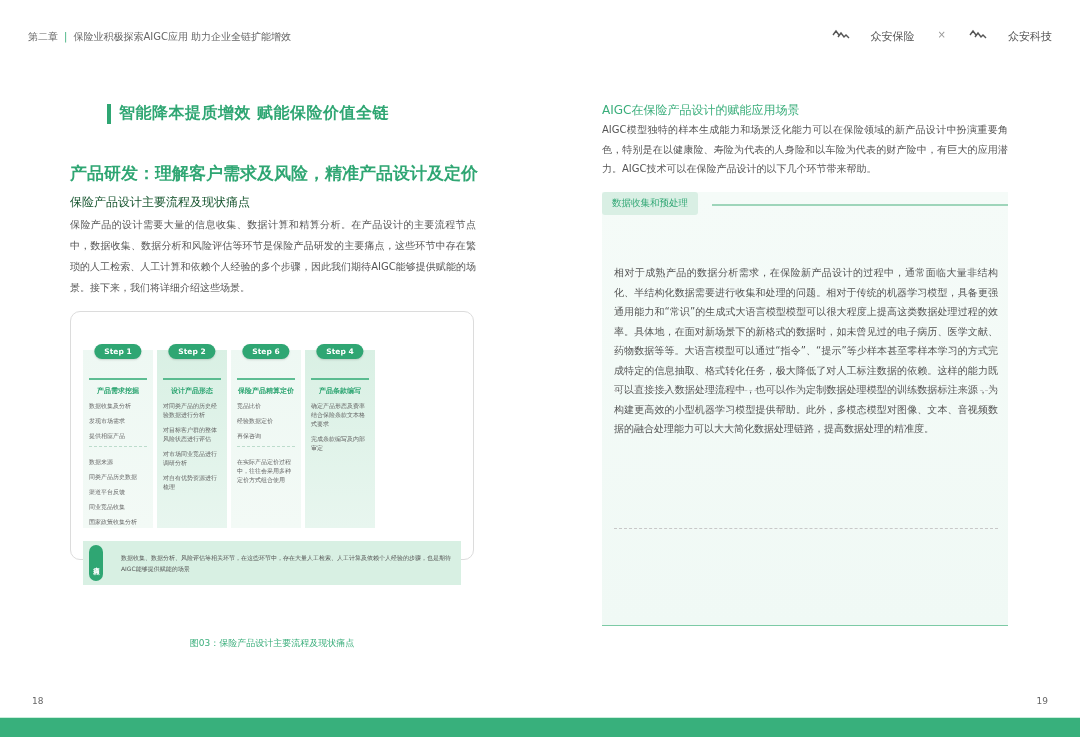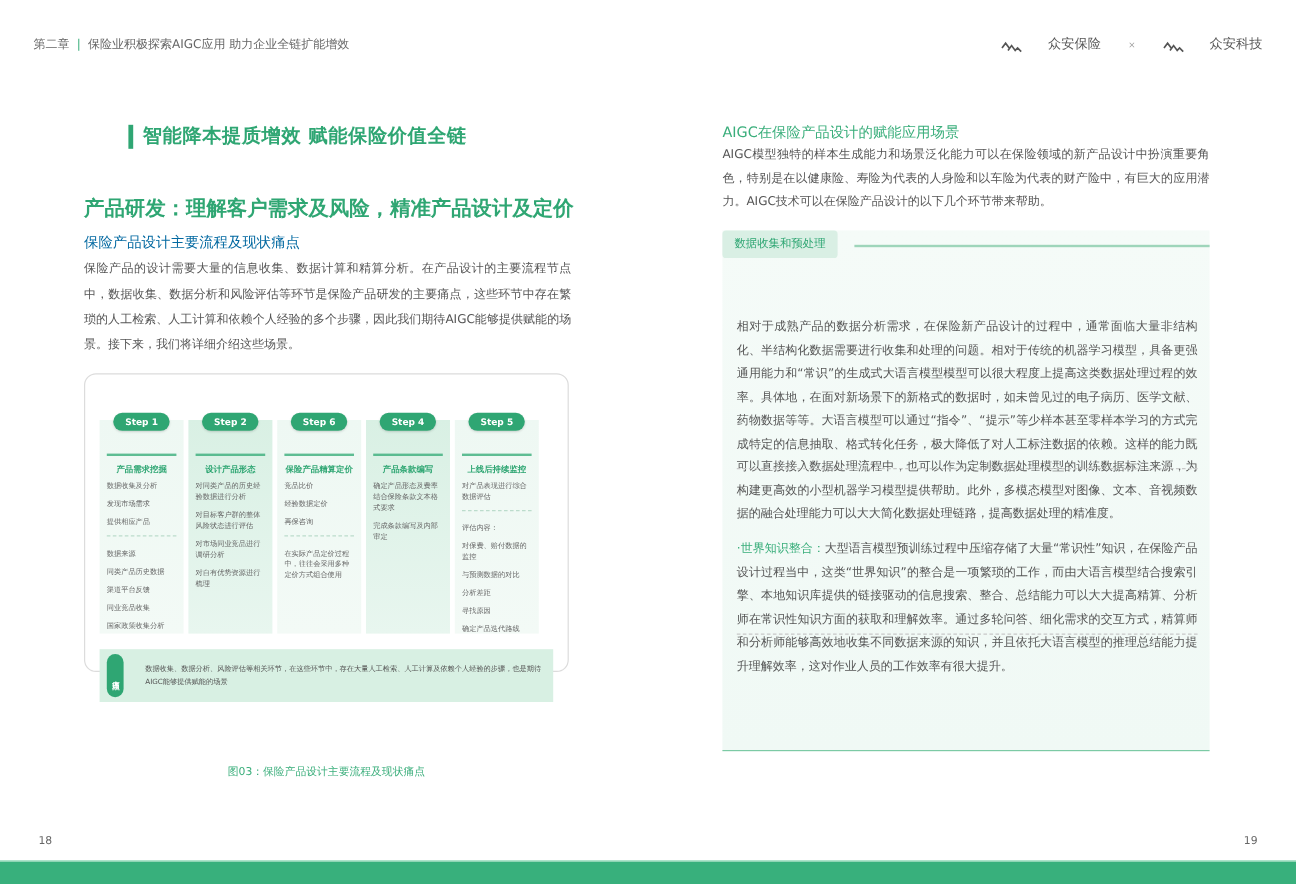--- a/index.html
+++ b/index.html
@@ -1,28 +1,28 @@
 <!DOCTYPE html>
 <html><head>
   <meta charset="utf-8">
   <style>
     * { margin: 0; padding: 0; box-sizing: border-box; }
     html, body { width: 1080px; height: 737px; background: #ffffff; overflow: hidden; }
     body { position: relative; font-family: "DejaVu Sans", sans-serif; color: #555; }
 
     .header-left { position: absolute; left: 28px; top: 30px; font-size: 10px; color: #666; white-space: nowrap; }
     .header-left .sep { color: #3aae7b; margin: 0 6px; }
-    .header-right { position: absolute; right: 28px; top: 29px; font-size: 11px; color: #555; display: flex; align-items: flex-end; gap: 21px; white-space: nowrap; font-family: Liberation Serif, serif; }
+    .header-right { position: absolute; right: 28px; top: 29px; font-size: 11px; color: #555; display: flex; align-items: flex-start; gap: 21px; white-space: nowrap; }
     .logo-mark { display: inline-block; width: 18px; height: 10px; }
     .header-right .x { color: #999; font-size: 10px; margin: 0 2px; }
 
     .page-title { position: absolute; left: 68px; top: 103px; font-size: 16px; font-weight: bold; color: #2fa673; display: flex; align-items: center; white-space: nowrap; letter-spacing: 0.5px; padding-left: 39px; }
     .title-bar { display: inline-block; width: 4px; height: 20px; background: #2fa673; margin-right: 8px; }
     .section-title { position: absolute; left: 70px; top: 162px; font-size: 17px; font-weight: bold; color: #2fa673; white-space: nowrap; }
-    .sub-title { position: absolute; left: 70px; top: 194px; font-size: 12px; color: #0369a1; white-space: nowrap; }
+    .sub-title { position: absolute; left: 70px; top: 194px; font-size: 12px; color: #14532d; white-space: nowrap; }
     .body-para { position: absolute; left: 70px; top: 214px; width: 406px; font-size: 10px; line-height: 21px; color: #555; text-align: justify; }
 
     .figure-card { position: absolute; left: 70px; top: 311px; width: 404px; height: 249px; border: 1px solid #dcdcdc; border-radius: 10px; background: #fff; }
     .steps-row { position: absolute; left: 12px; top: 38px; display: flex; gap: 4px; }
     .step-col { width: 70px; height: 178px; position: relative; padding: 28px 6px 0 6px; }
     .step-col.light { background: linear-gradient(180deg, #eef8f3 0%, #f3faf6 100%); }
     .step-col.dark { background: linear-gradient(180deg, #d9f0e4 0%, #e8f6ef 100%); }
     .step-pill { position: absolute; top: -6px; left: 50%; transform: translateX(-50%); background: #2fa673; color: #fff; font-size: 7.5px; font-weight: bold; padding: 3px 10px; border-radius: 10px; white-space: nowrap; box-shadow: 0 1px 2px rgba(0,0,0,0.15); }
     .step-line { height: 1.5px; background: #3aae7b; margin: 0 0 6px 0; opacity: 0.8; }
     .step-head { font-size: 7px; color: #2fa673; text-align: center; font-weight: bold; margin-bottom: 5px; white-space: nowrap; }
@@ -109,33 +109,20 @@
       <div class="step-dash"></div>
       <div class="step-item">在实际产品定价过程中，往往会采用多种定价方式组合使用</div>
     </div>
     <div class="step-col dark">
       <span class="step-pill">Step 4</span>
       <div class="step-line"></div>
       <div class="step-head">产品条款编写</div>
       <div class="step-item">确定产品形态及费率结合保险条款文本格式要求</div>
       <div class="step-item">完成条款编写及内部审定</div>
     </div>
-    <div class="step-col light">
-      <span class="step-pill">Step 5</span>
-      <div class="step-line"></div>
-      <div class="step-head">上线后持续监控</div>
-      <div class="step-item">对产品表现进行综合数据评估</div>
-      <div class="step-dash"></div>
-      <div class="step-item">评估内容：</div>
-      <div class="step-item">对保费、赔付数据的监控</div>
-      <div class="step-item">与预测数据的对比</div>
-      <div class="step-item">分析差距</div>
-      <div class="step-item">寻找原因</div>
-      <div class="step-item">确定产品迭代路线</div>
-    </div>
   </div>
 
   <div class="pain-box">
     <div class="pain-pill">痛点</div>
     <div class="pain-text">数据收集、数据分析、风险评估等相关环节，在这些环节中，存在大量人工检索、人工计算及依赖个人经验的步骤，也是期待AIGC能够提供赋能的场景</div>
   </div>
 
   <div class="fig-caption">图03：保险产品设计主要流程及现状痛点</div>
 </div>
 
@@ -147,23 +134,20 @@
 <div class="r-box">
   <div class="r-tag">数据收集和预处理</div>
   <div class="r-tag-line"></div>
 
   <div class="r-sec" style="top:30px;">
     <span>相对于成熟产品的数据分析需求，在保险新产品设计的过程中，通常面临大量非结构化、半结构化数据需要进行收集和处理的问题。相对于传统的机器学习模型，具备更强通用能力和“常识”的生成式大语言模型模型可以很大程度上提高这类数据处理过程的效率。具体地，在面对新场景下的新格式的数据时，如未曾见过的电子病历、医学文献、药物数据等等。大语言模型可以通过“指令”、“提示”等少样本甚至零样本学习的方式完成特定的信息抽取、格式转化任务，极大降低了对人工标注数据的依赖。这样的能力既可以直接接入数据处理流程中，也可以作为定制数据处理模型的训练数据标注来源，为构建更高效的小型机器学习模型提供帮助。此外，多模态模型对图像、文本、音视频数据的融合处理能力可以大大简化数据处理链路，提高数据处理的精准度。</span>
   </div>
 
   <div class="r-dash" style="top:198px;"></div>
 
-  <div class="r-sec" style="top:215px;">
-    <span class="lead">·世界知识整合：</span><span>大型语言模型预训练过程中压缩存储了大量“常识性”知识，在保险产品设计过程当中，这类“世界知识”的整合是一项繁琐的工作，而由大语言模型结合搜索引擎、本地知识库提供的链接驱动的信息搜索、整合、总结能力可以大大提高精算、分析师在常识性知识方面的获取和理解效率。通过多轮问答、细化需求的交互方式，精算师和分析师能够高效地收集不同数据来源的知识，并且依托大语言模型的推理总结能力提升理解效率，这对作业人员的工作效率有很大提升。</span>
-  </div>
 
   <div class="r-dash" style="top:336px;"></div>
 
 </div>
 
 <div class="page-num-right">19</div>
 
 <div class="footer-band"></div>
 
 </body></html>

